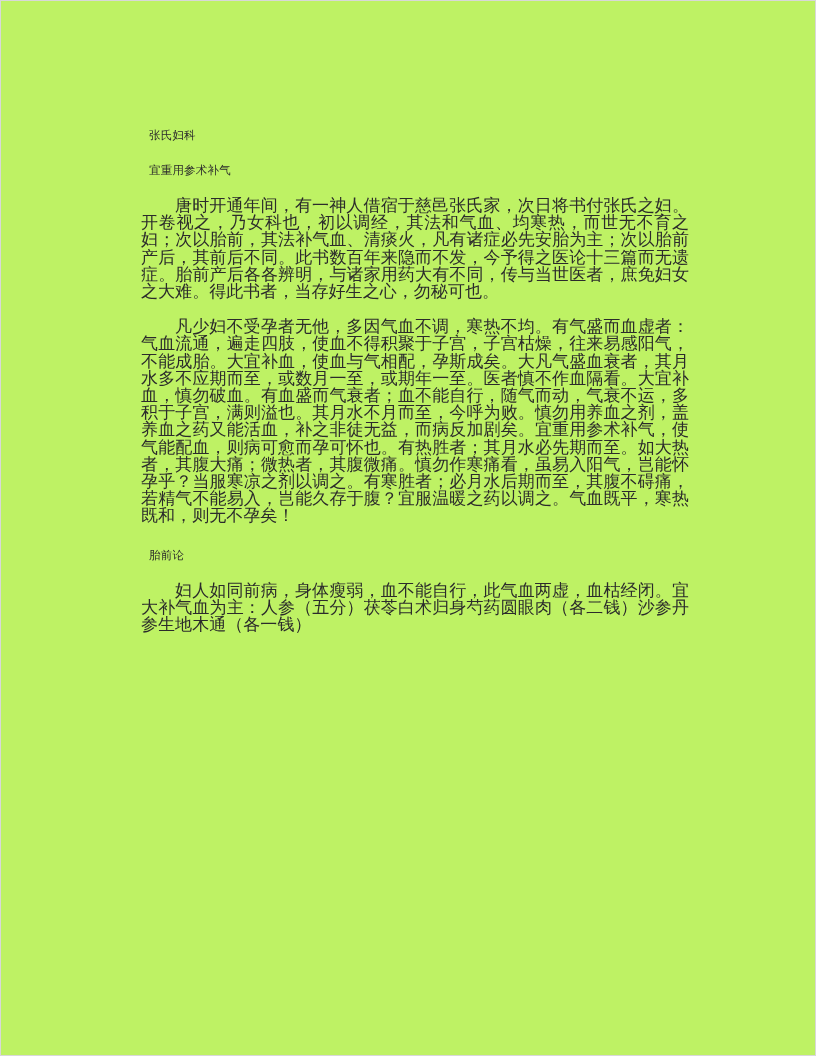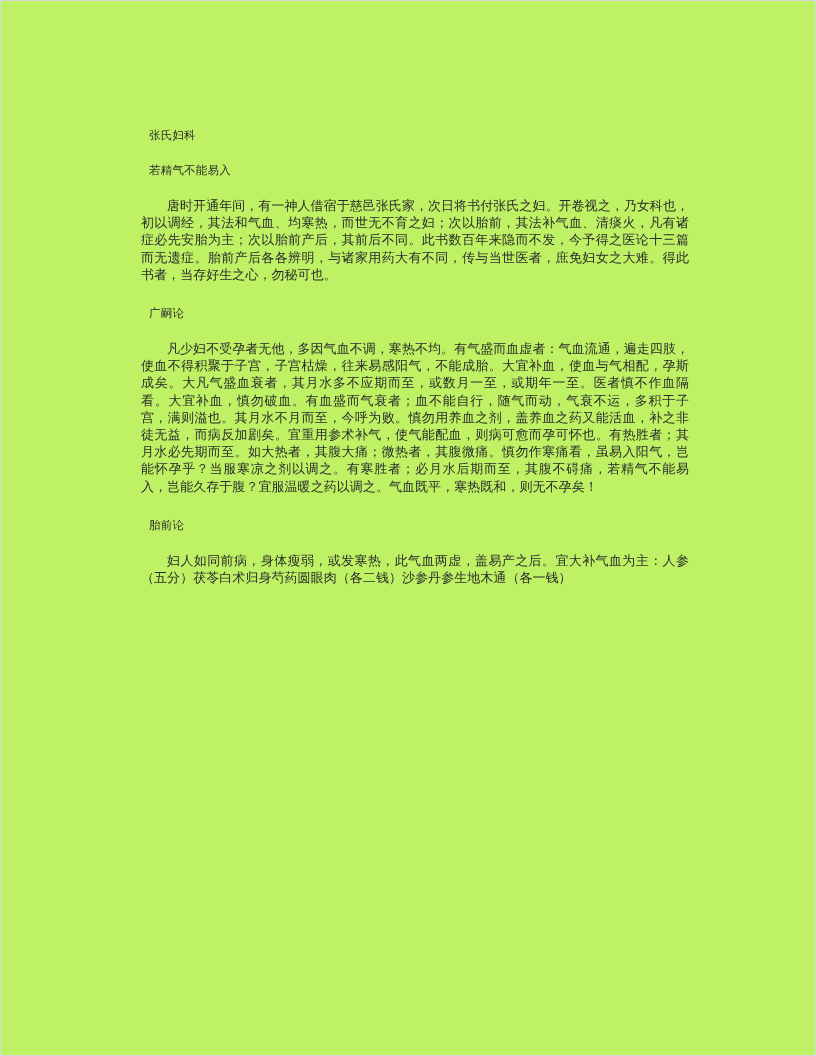--- a/index.html
+++ b/index.html
@@ -27,21 +27,21 @@
   }
   .heading {
     font-size: 11.5px;
     line-height: 17px;
     color: #2b2b2b;
     margin: 0 0 18px 8px;
     font-weight: normal;
     letter-spacing: 0.2px;
   }
   .para {
-    font-size: 13px;
+    font-size: 17px;
     line-height: 17.2px;
     color: #2b2b2b;
     margin: 0 0 18px 0;
     text-indent: 2em;
     text-align: justify;
     text-justify: inter-ideograph;
     letter-spacing: 0.05px;
     word-break: break-all;
   }
   .para:last-child {
@@ -52,25 +52,24 @@
   }
 </style>
 </head>
 <body>
 
 <div class="page">
   <div class="content">
 
     <h1 class="heading">张氏妇科</h1>
 
-    <h2 class="heading">若精气不能易入</h2>
+    <h2 class="heading">宜重用参术补气</h2>
     <p class="para">唐时开通年间，有一神人借宿于慈邑张氏家，次日将书付张氏之妇。开卷视之，乃女科也，初以调经，其法和气血、均寒热，而世无不育之妇；次以胎前，其法补气血、清痰火，凡有诸症必先安胎为主；次以胎前产后，其前后不同。此书数百年来隐而不发，今予得之医论十三篇而无遗症。胎前产后各各辨明，与诸家用药大有不同，传与当世医者，庶免妇女之大难。得此书者，当存好生之心，勿秘可也。</p>
 
-    <h2 class="heading sec-gap">广嗣论</h2>
     <p class="para">凡少妇不受孕者无他，多因气血不调，寒热不均。有气盛而血虚者：气血流通，遍走四肢，使血不得积聚于子宫，子宫枯燥，往来易感阳气，不能成胎。大宜补血，使血与气相配，孕斯成矣。大凡气盛血衰者，其月水多不应期而至，或数月一至，或期年一至。医者慎不作血隔看。大宜补血，慎勿破血。有血盛而气衰者；血不能自行，随气而动，气衰不运，多积于子宫，满则溢也。其月水不月而至，今呼为败。慎勿用养血之剂，盖养血之药又能活血，补之非徒无益，而病反加剧矣。宜重用参术补气，使气能配血，则病可愈而孕可怀也。有热胜者；其月水必先期而至。如大热者，其腹大痛；微热者，其腹微痛。慎勿作寒痛看，虽易入阳气，岂能怀孕乎？当服寒凉之剂以调之。有寒胜者；必月水后期而至，其腹不碍痛，若精气不能易入，岂能久存于腹？宜服温暖之药以调之。气血既平，寒热既和，则无不孕矣！</p>
 
     <h2 class="heading sec-gap">胎前论</h2>
 
 
-    <p class="para">妇人如同前病，身体瘦弱，或发寒热，此气血两虚，盖易产之后。宜大补气血为主：人参（五分）茯苓白术归身芍药圆眼肉（各二钱）沙参丹参生地木通（各一钱）</p>
+    <p class="para">妇人如同前病，身体瘦弱，血不能自行，此气血两虚，血枯经闭。宜大补气血为主：人参（五分）茯苓白术归身芍药圆眼肉（各二钱）沙参丹参生地木通（各一钱）</p>
 
   </div>
 </div>
 
 </body></html>

